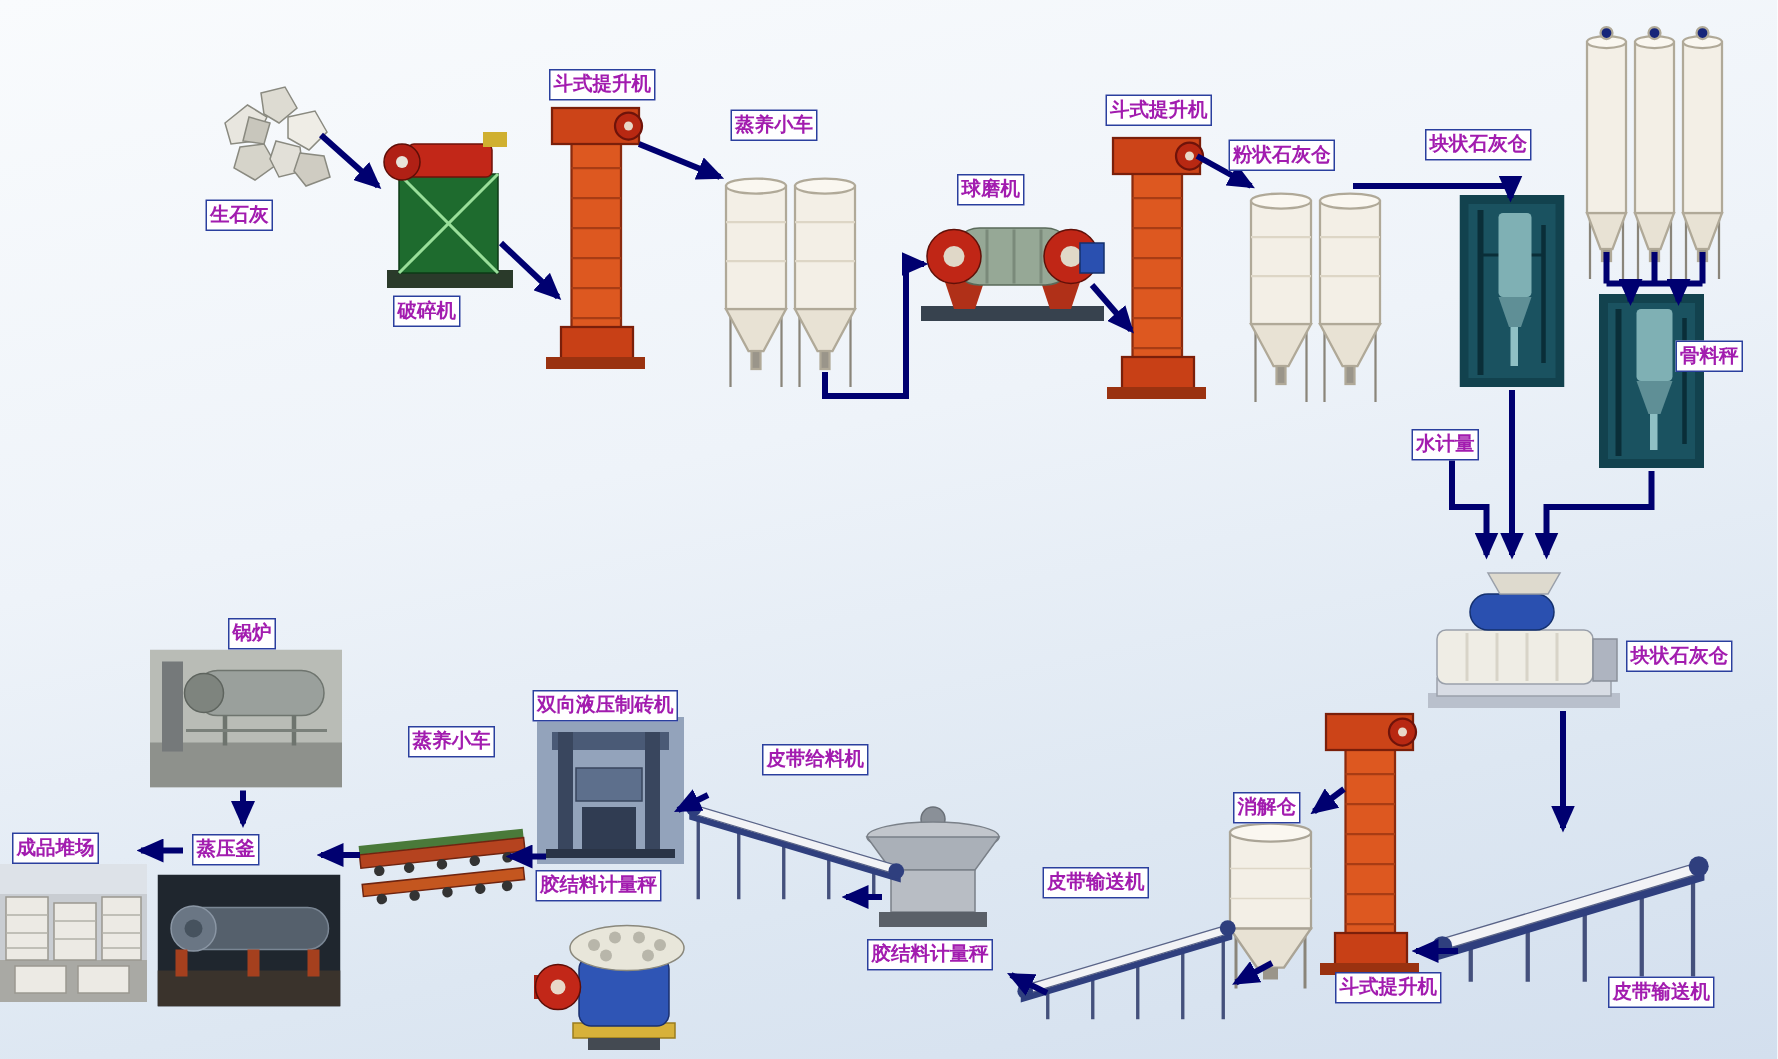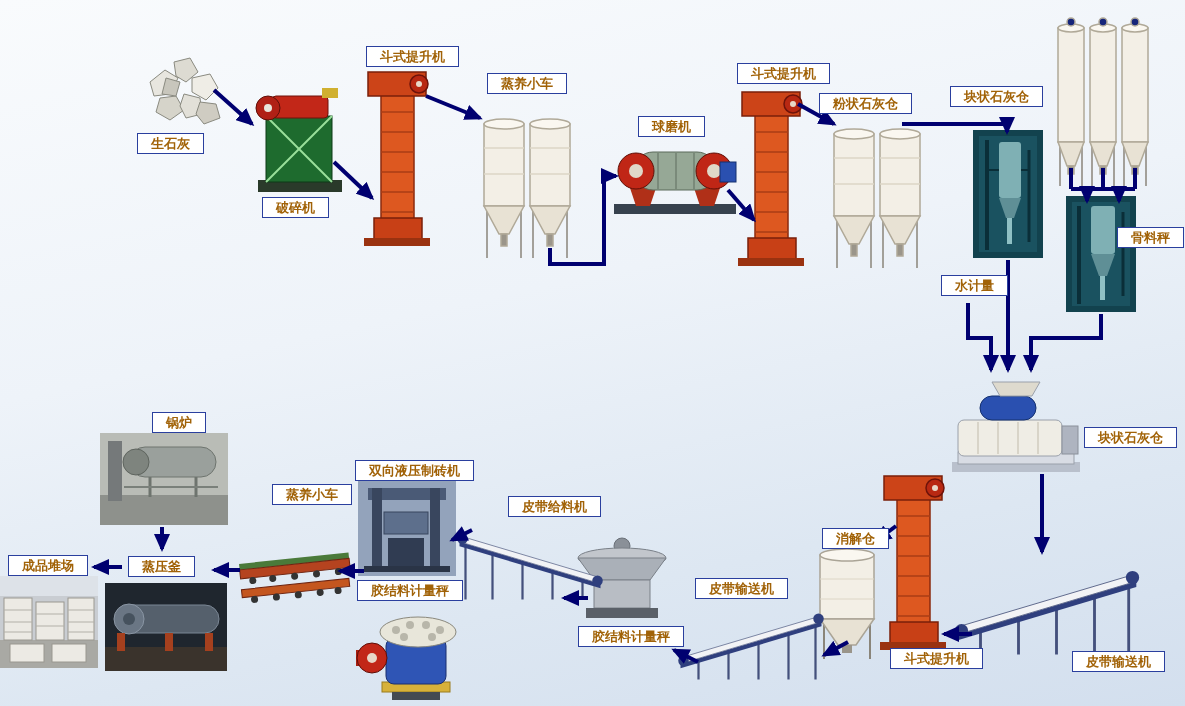--- a/index.html
+++ b/index.html
@@ -1,21 +1,21 @@
 <!DOCTYPE html>
 <html><head>
 <meta charset="utf-8">
 <style>
   *{margin:0;padding:0;box-sizing:border-box}
   html,body{width:1185px;height:706px}
   body{font-family:"DejaVu Sans",sans-serif;overflow:hidden;background:#fff}
   #stage{position:relative;width:1185px;height:706px;
          background:linear-gradient(168deg,#f9fbfd 0%,#eef3f9 42%,#dde7f2 75%,#d3dfee 100%)}
-  .lbl{position:absolute;z-index:6;font-size:13px;font-weight:bold;color:#a16207;
-       background:#ffffff;border:1px solid #2a3f9e;padding:1px 13px;line-height:17px;
+  .lbl{position:absolute;z-index:6;font-size:13px;font-weight:bold;color:#a21caf;
+       background:#ffffff;border:1px solid #2a3f9e;padding:1px 2px;line-height:17px;
        white-space:nowrap}
   .equip{position:absolute;z-index:2}
   .equip svg{display:block;width:100%;height:100%}
   .flip svg{transform:scaleX(-1)}
   #arrows{position:absolute;left:0;top:0;z-index:4;pointer-events:none}
   #arrows polyline,#arrows line{fill:none;stroke:#000070;stroke-width:4}
 </style>
 </head>
 <body>
 
@@ -453,21 +453,21 @@
 
   <div class="lbl" style="left:137px;top:133px">生石灰</div>
   <div class="lbl" style="left:262px;top:197px">破碎机</div>
   <div class="lbl" style="left:366px;top:46px">斗式提升机</div>
   <div class="lbl" style="left:487px;top:73px">蒸养小车</div>
   <div class="lbl" style="left:638px;top:116px">球磨机</div>
   <div class="lbl" style="left:737px;top:63px">斗式提升机</div>
   <div class="lbl" style="left:819px;top:93px">粉状石灰仓</div>
   <div class="lbl" style="left:950px;top:86px">块状石灰仓</div>
   <div class="lbl" style="left:1117px;top:227px">骨料秤</div>
-  <div class="lbl" style="left:941px;top:275px">水计量</div>
+  <div class="lbl" style="left:941px;top:286px">水计量</div>
   <div class="lbl" style="left:1084px;top:427px">块状石灰仓</div>
   <div class="lbl" style="left:1072px;top:651px">皮带输送机</div>
   <div class="lbl" style="left:890px;top:648px">斗式提升机</div>
   <div class="lbl" style="left:822px;top:528px">消解仓</div>
   <div class="lbl" style="left:695px;top:578px">皮带输送机</div>
   <div class="lbl" style="left:578px;top:626px">胶结料计量秤</div>
   <div class="lbl" style="left:508px;top:496px">皮带给料机</div>
   <div class="lbl" style="left:355px;top:460px">双向液压制砖机</div>
   <div class="lbl" style="left:357px;top:580px">胶结料计量秤</div>
   <div class="lbl" style="left:272px;top:484px">蒸养小车</div>

